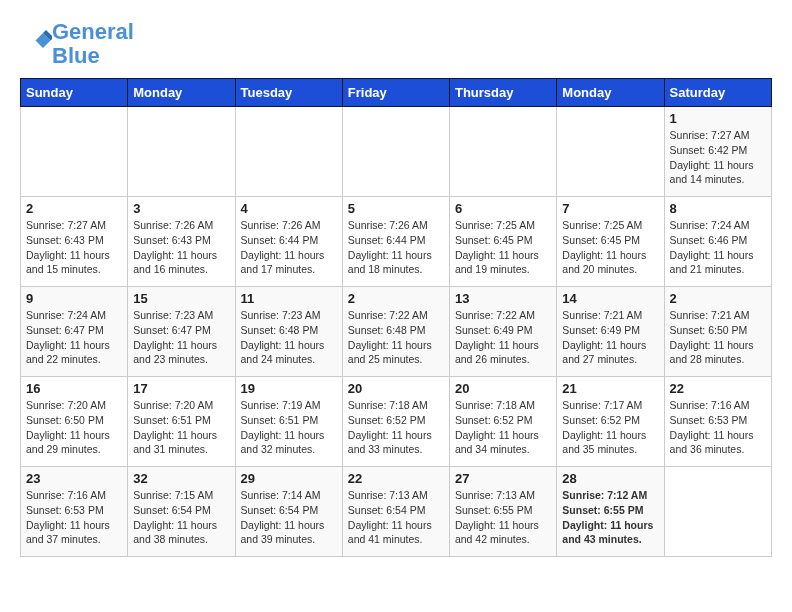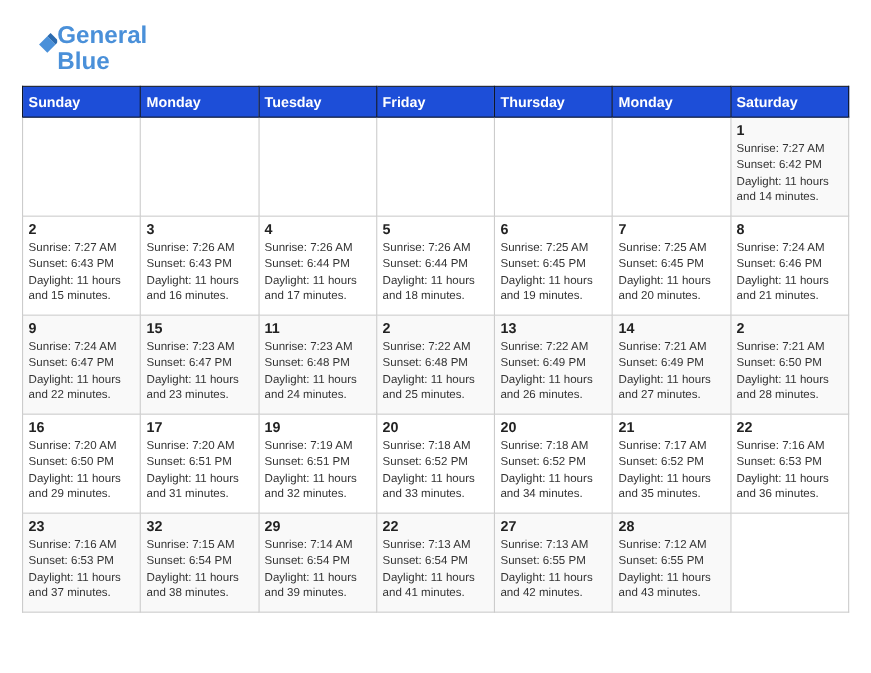--- a/index.html
+++ b/index.html
@@ -292,20 +292,20 @@
 Daylight: 11 hours and 41 minutes.</div>
         </td>
         <td>
           <div class="day-num">27</div>
           <div class="day-info" style="white-space: pre-line;">Sunrise: 7:13 AM
 Sunset: 6:55 PM
 Daylight: 11 hours and 42 minutes.</div>
         </td>
         <td>
           <div class="day-num">28</div>
-          <div class="day-info" style="white-space: pre-line;">Sunrise: 7:12 AM
+          <div class="day-info" style="white-space: pre-line; font-weight: bold;">Sunrise: 7:12 AM
 Sunset: 6:55 PM
 Daylight: 11 hours and 43 minutes.</div>
         </td>
         <td class="empty-cell"></td>
       </tr>
     </tbody>
 </table>
 
 </body></html>

